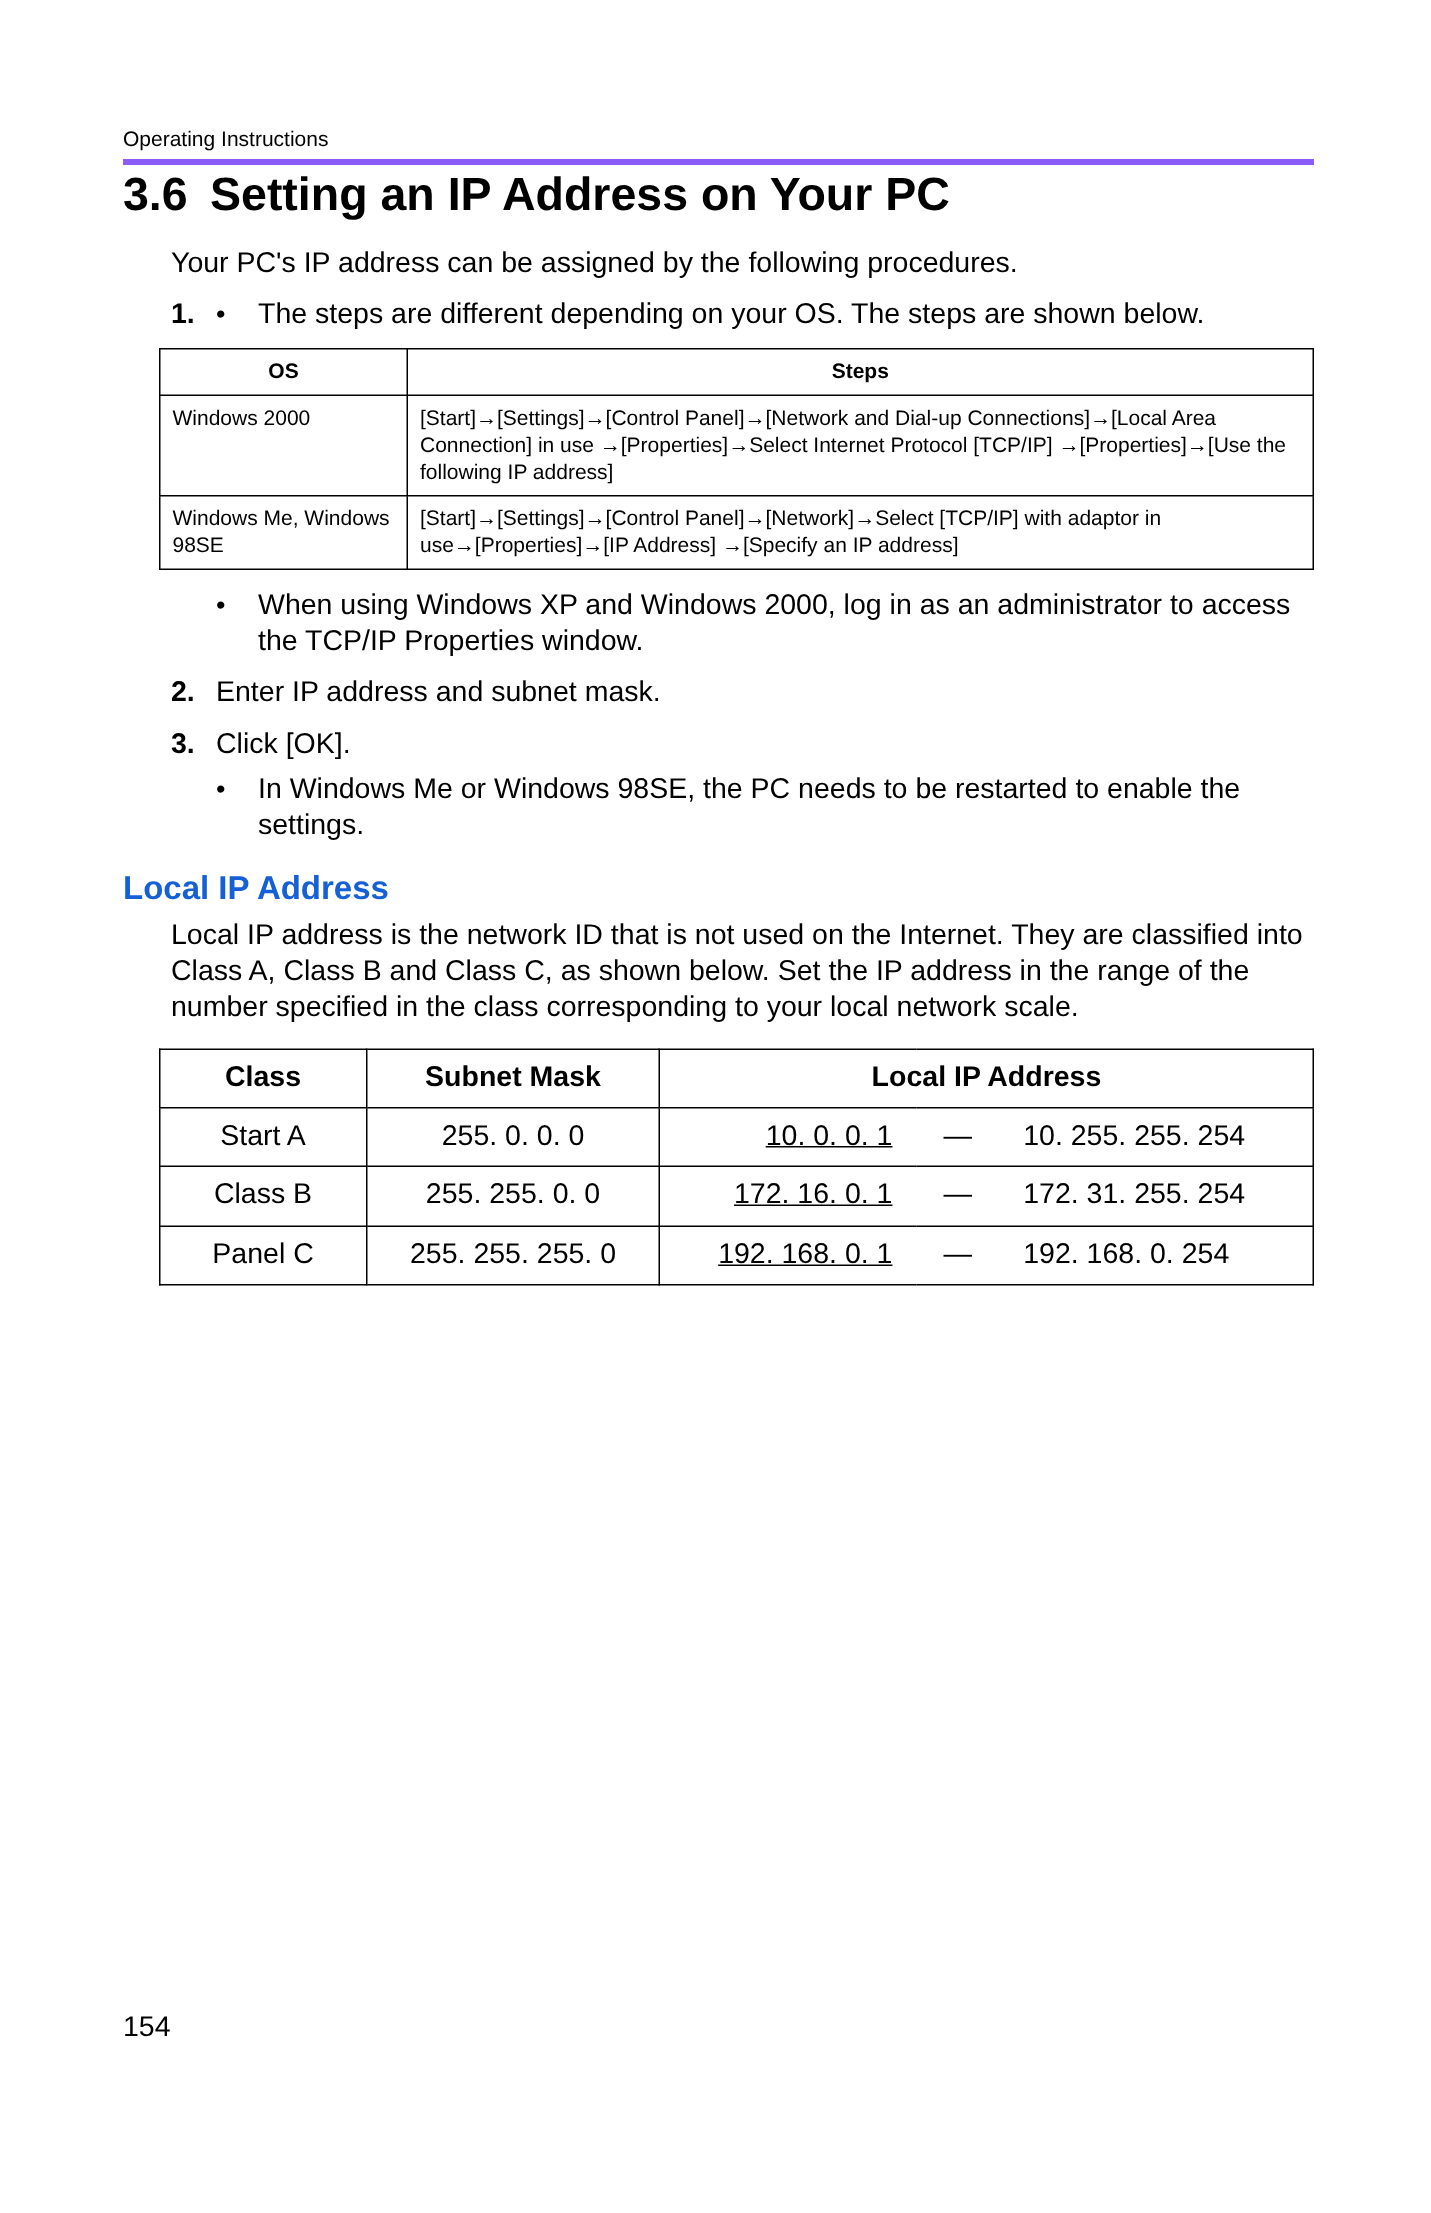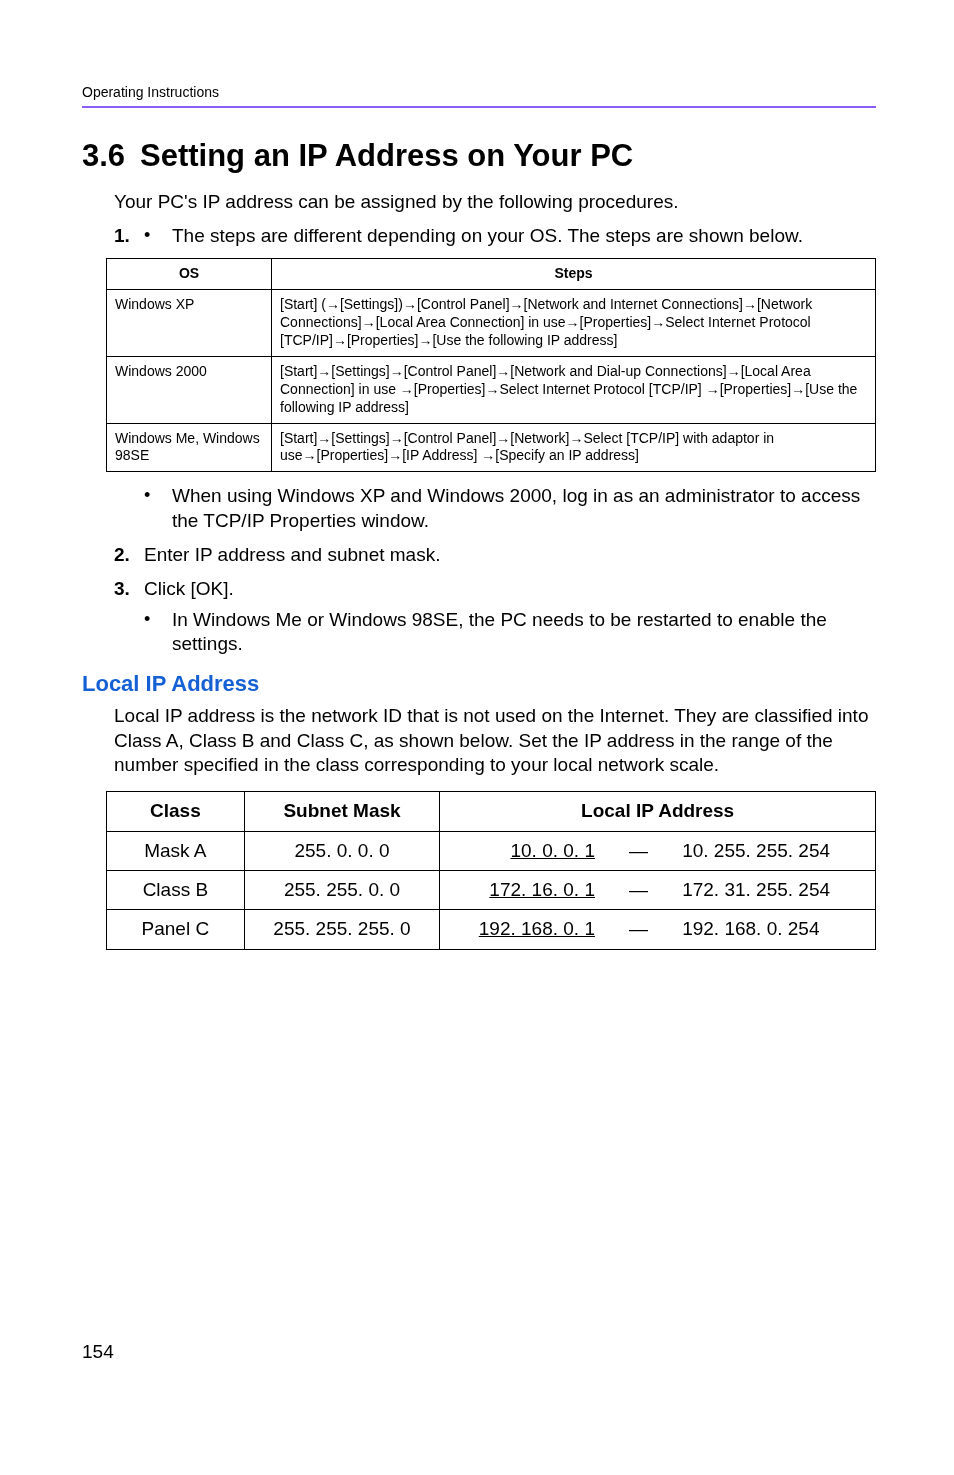--- a/index.html
+++ b/index.html
@@ -1,17 +1,17 @@
 <!DOCTYPE html>
 <html><head>
 <meta charset="utf-8">
 <style>
   html,body{margin:0;padding:0;background:#fff;color:#000;}
   .page{width:954px;min-height:1475px;box-sizing:border-box;padding:84px 78px 0 82px;font-family:Arial,Helvetica,sans-serif;font-size:19px;line-height:1.28;-webkit-font-smoothing:antialiased;}
-  .running-head{font-size:14px;border-bottom:2px solid #8b5cf6;padding-bottom:4px;margin-bottom:28px;}
+  .running-head{font-size:14px;border-bottom:4px solid #8b5cf6;padding-bottom:4px;}
   h1.section-title{font-size:31px;font-weight:bold;margin:0 0 14px 0;letter-spacing:0px;}
   h1.section-title .num{display:inline-block;width:58px;}
   .intro{margin:0 0 10px 32px;}
   ol.steps{list-style:none;margin:0 0 0 32px;padding:0;}
   ol.steps > li{margin:0 0 10px 0;}
   ol.steps .step-num{float:left;font-weight:bold;width:30px;}
   ol.steps .step-body{margin-left:30px;}
   ul.bullets{list-style:none;margin:6px 0 0 0;padding:0;}
   ul.bullets > li{margin:0 0 10px 0;}
   ul.bullets .dot{float:left;width:28px;text-align:left;font-size:18px;}
@@ -66,24 +66,20 @@
   <div class="table-wrap">
   <table class="os-steps">
     <thead>
       <tr>
         <th>OS</th>
         <th>Steps</th>
       </tr>
     </thead>
     <tbody>
       <tr>
-        <td class="os">Windows XP</td>
-        <td>[Start] (→[Settings])→[Control Panel]→[Network and Internet Connections]→[Network Connections]→[Local Area Connection] in use→[Properties]→Select Internet Protocol [TCP/IP]→[Properties]→[Use the following IP address]</td>
-      </tr>
-      <tr>
         <td class="os">Windows 2000</td>
         <td>[Start]→[Settings]→[Control Panel]→[Network and Dial-up Connections]→[Local Area Connection] in use →[Properties]→Select Internet Protocol [TCP/IP] →[Properties]→[Use the following IP address]</td>
       </tr>
       <tr>
         <td class="os">Windows Me, Windows 98SE</td>
         <td>[Start]→[Settings]→[Control Panel]→[Network]→Select [TCP/IP] with adaptor in use→[Properties]→[IP Address] →[Specify an IP address]</td>
       </tr>
     </tbody>
   </table>
   </div>
@@ -122,21 +118,21 @@
   <table class="ip">
     <thead>
       <tr>
         <th style="width:120px;">Class</th>
         <th style="width:180px;">Subnet Mask</th>
         <th colspan="3">Local IP Address</th>
       </tr>
     </thead>
     <tbody>
       <tr>
-        <td>Mask A</td>
+        <td>Start A</td>
         <td>255. 0. 0. 0</td>
         <td class="range-a range-first">10. 0. 0. 1</td>
         <td class="range-dash">—</td>
         <td class="range-b">10. 255. 255. 254</td>
       </tr>
       <tr>
         <td>Class B</td>
         <td>255. 255. 0. 0</td>
         <td class="range-a range-first">172. 16. 0. 1</td>
         <td class="range-dash">—</td>

